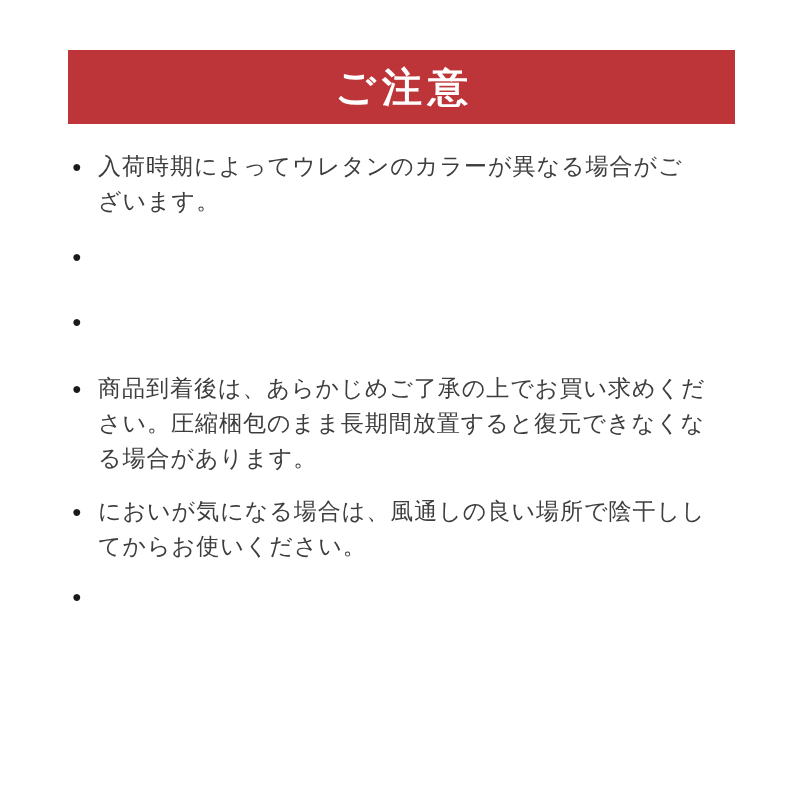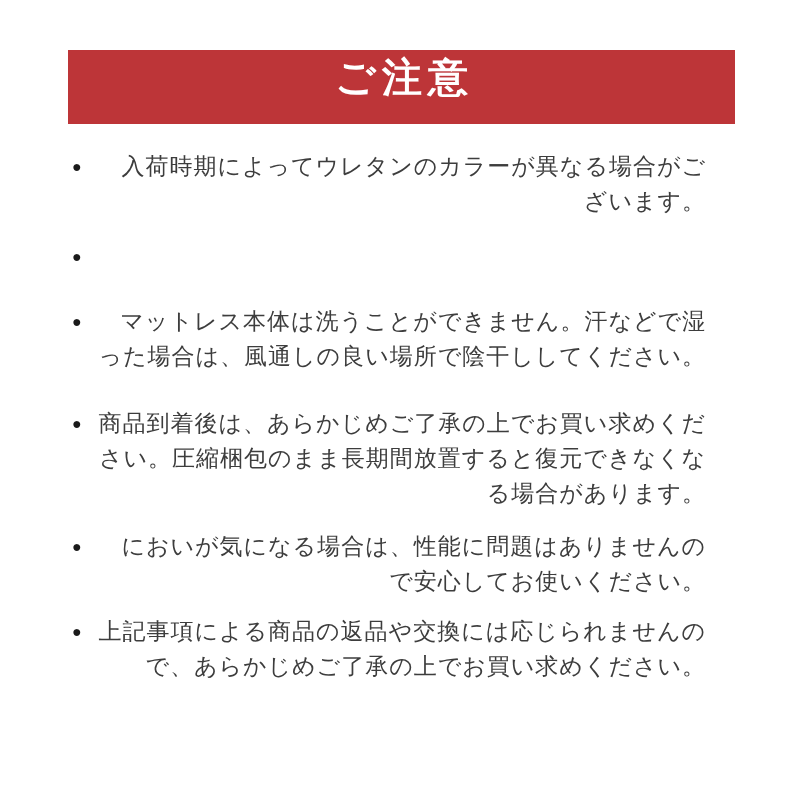--- a/index.html
+++ b/index.html
@@ -18,21 +18,21 @@
     box-sizing: border-box;
     padding-top: 50px;
   }
 
   .banner {
     margin-left: 68px;
     width: 667px;
     height: 74px;
     background: #bd3538;
     display: flex;
-    align-items: flex-end;
+    align-items: center;
     justify-content: center;
   }
 
   .banner-title {
     color: #ffffff;
     font-size: 40px;
     font-weight: bold;
     letter-spacing: 6px;
     padding-left: 6px; 
     line-height: 1;
@@ -65,21 +65,21 @@
     color: #1a1a1a;
   }
 
   .note-text {
     display: block;
     width: 608px;
     font-size: 23px;
     letter-spacing: 1px;
     line-height: 35px;
     color: #3d3d3d;
-    text-align: right;
+    text-align: left;
     word-break: break-all;
     line-break: normal;
   }
 </style>
 </head>
 <body>
 
 <div class="page">
 
   <div class="banner">
@@ -92,33 +92,31 @@
       <span class="bullet">●</span>
       <span class="note-text">入荷時期によってウレタンのカラーが異なる場合がございます。</span>
     </li>
 
     <li class="note-item">
       <span class="bullet">●</span>
     </li>
 
     <li class="note-item">
       <span class="bullet">●</span>
-      <span class="note-text">マットレス本体は洗うことができません。汗などで湿った場合は、風通しの良い場所で陰干ししてください。</span>
     </li>
 
     <li class="note-item">
       <span class="bullet">●</span>
       <span class="note-text">商品到着後は、あらかじめご了承の上でお買い求めください。圧縮梱包のまま長期間放置すると復元できなくなる場合があります。</span>
     </li>
 
     <li class="note-item">
       <span class="bullet">●</span>
-      <span class="note-text">においが気になる場合は、性能に問題はありませんので安心してお使いください。</span>
+      <span class="note-text">においが気になる場合は、風通しの良い場所で陰干ししてからお使いください。</span>
     </li>
 
     <li class="note-item">
       <span class="bullet">●</span>
-      <span class="note-text">上記事項による商品の返品や交換には応じられませんので、あらかじめご了承の上でお買い求めください。</span>
     </li>
 
   </ul>
 
 </div>
 
 </body></html>

